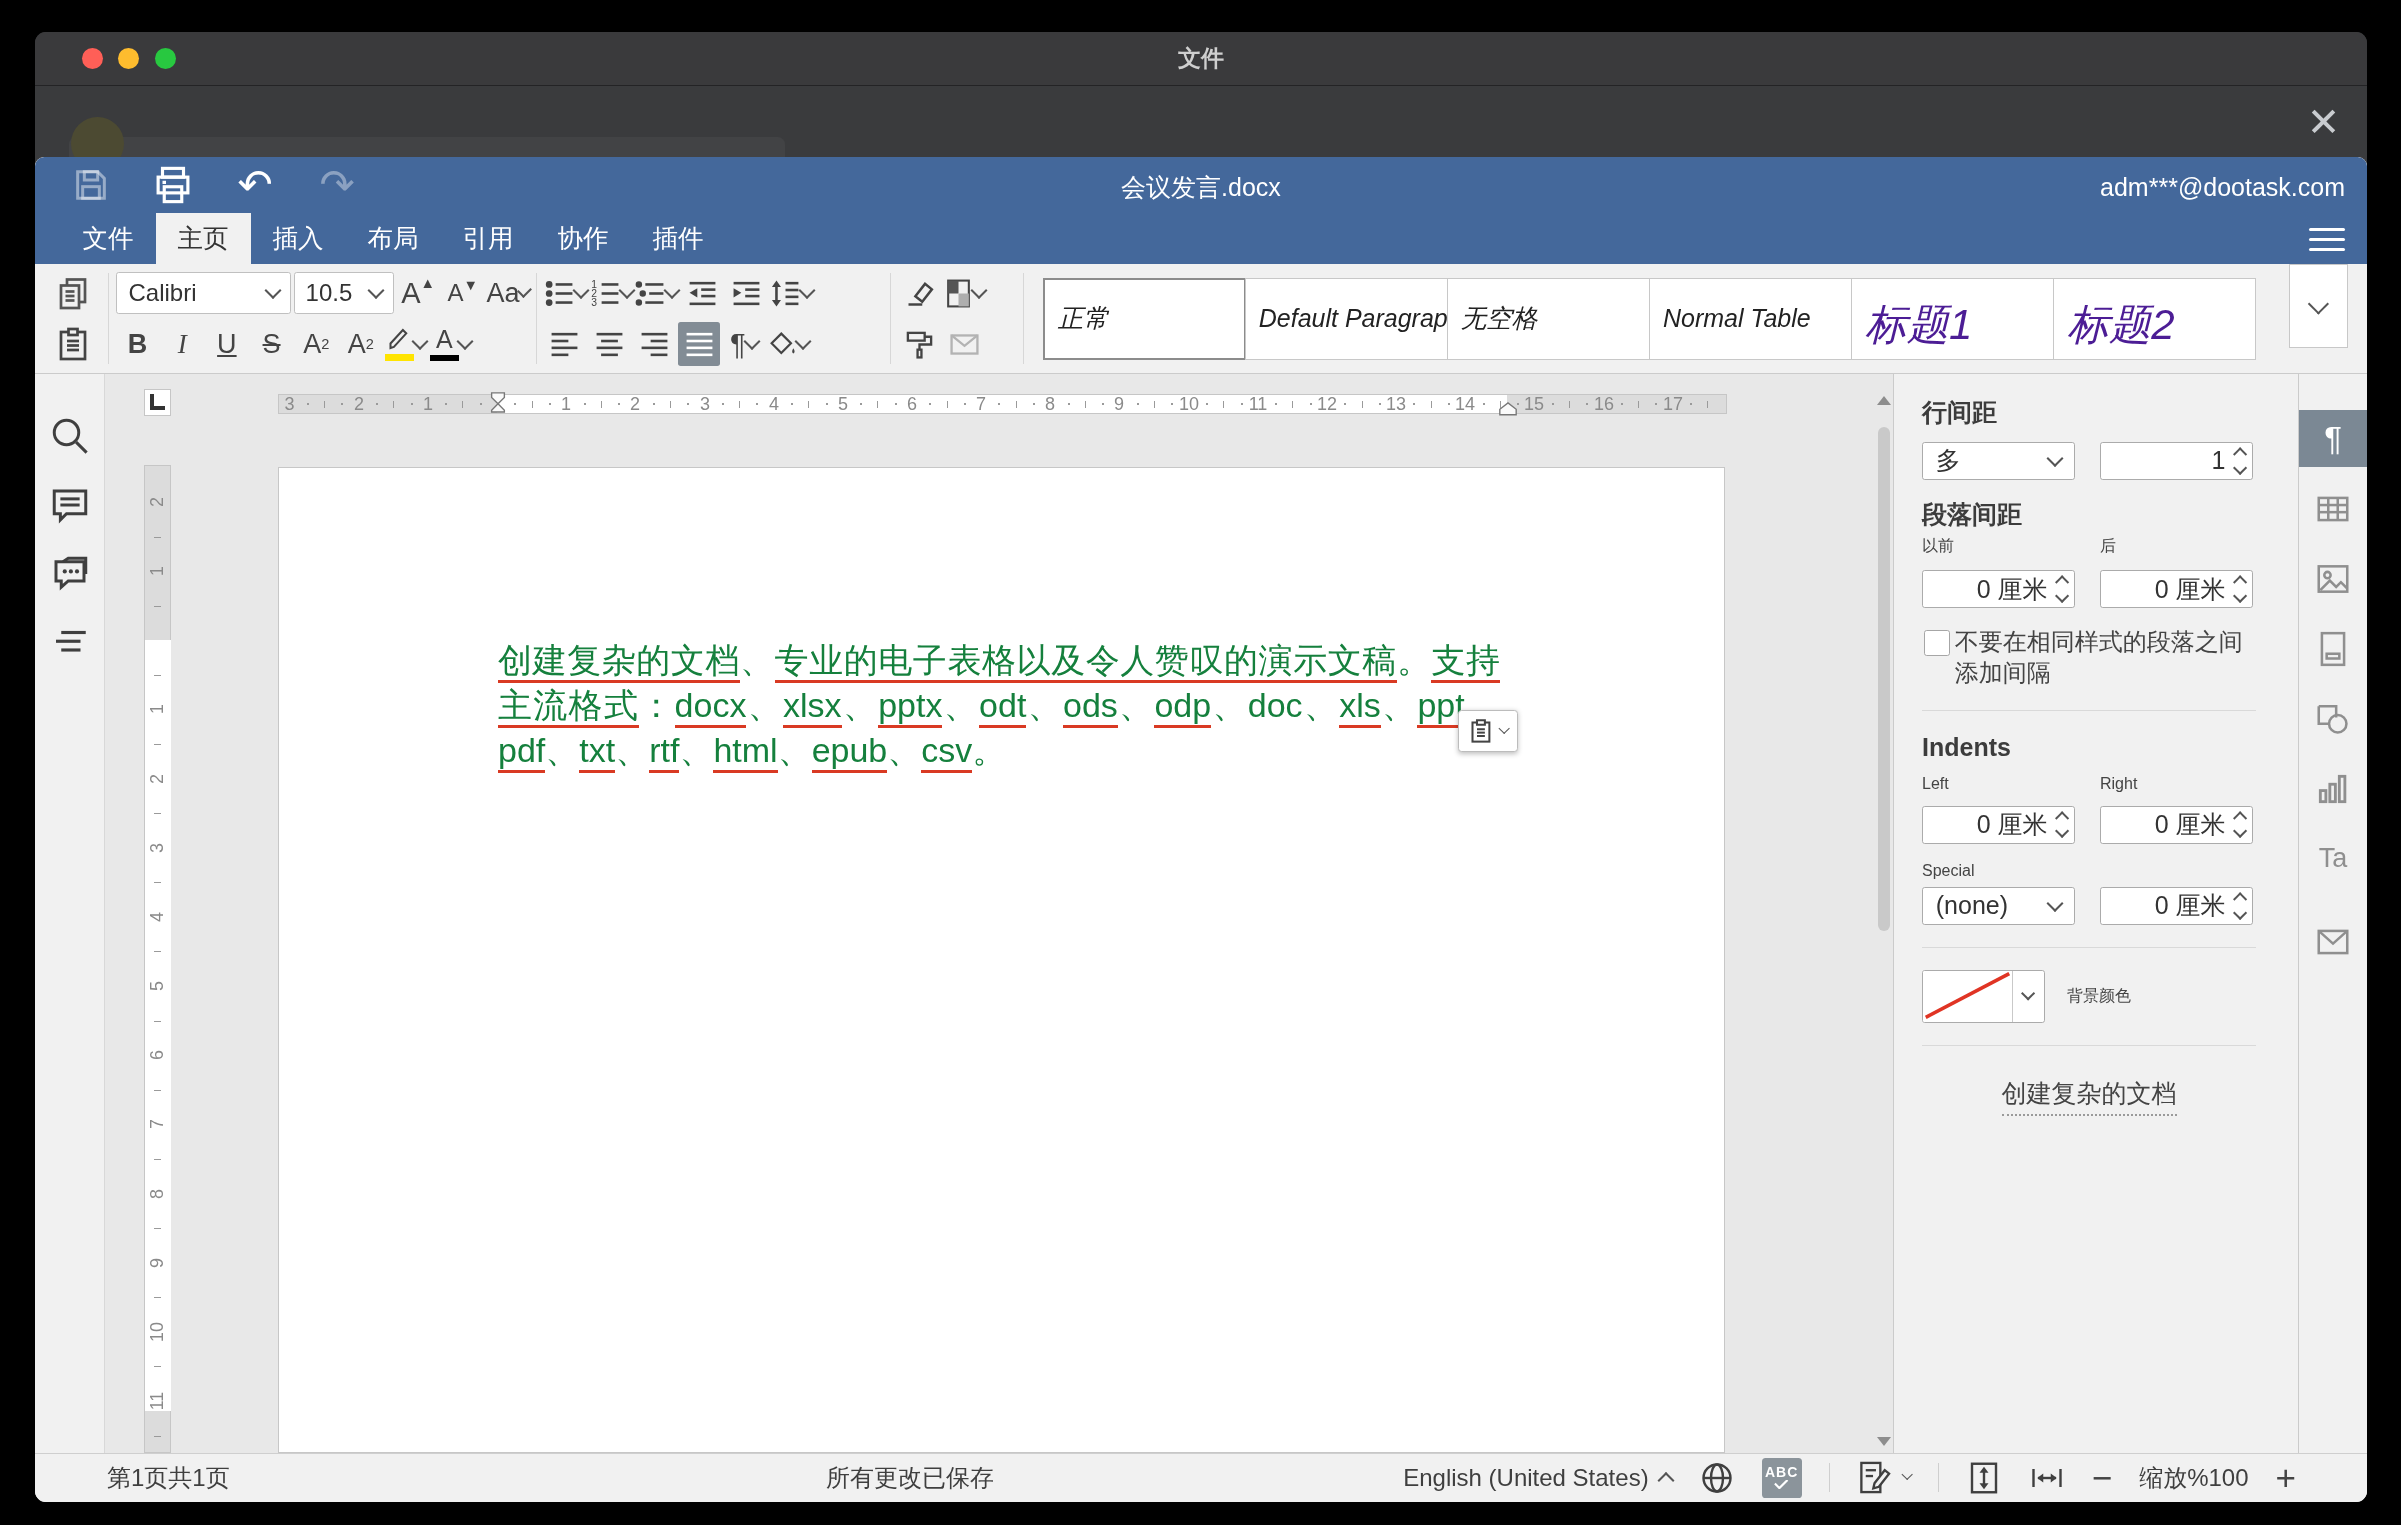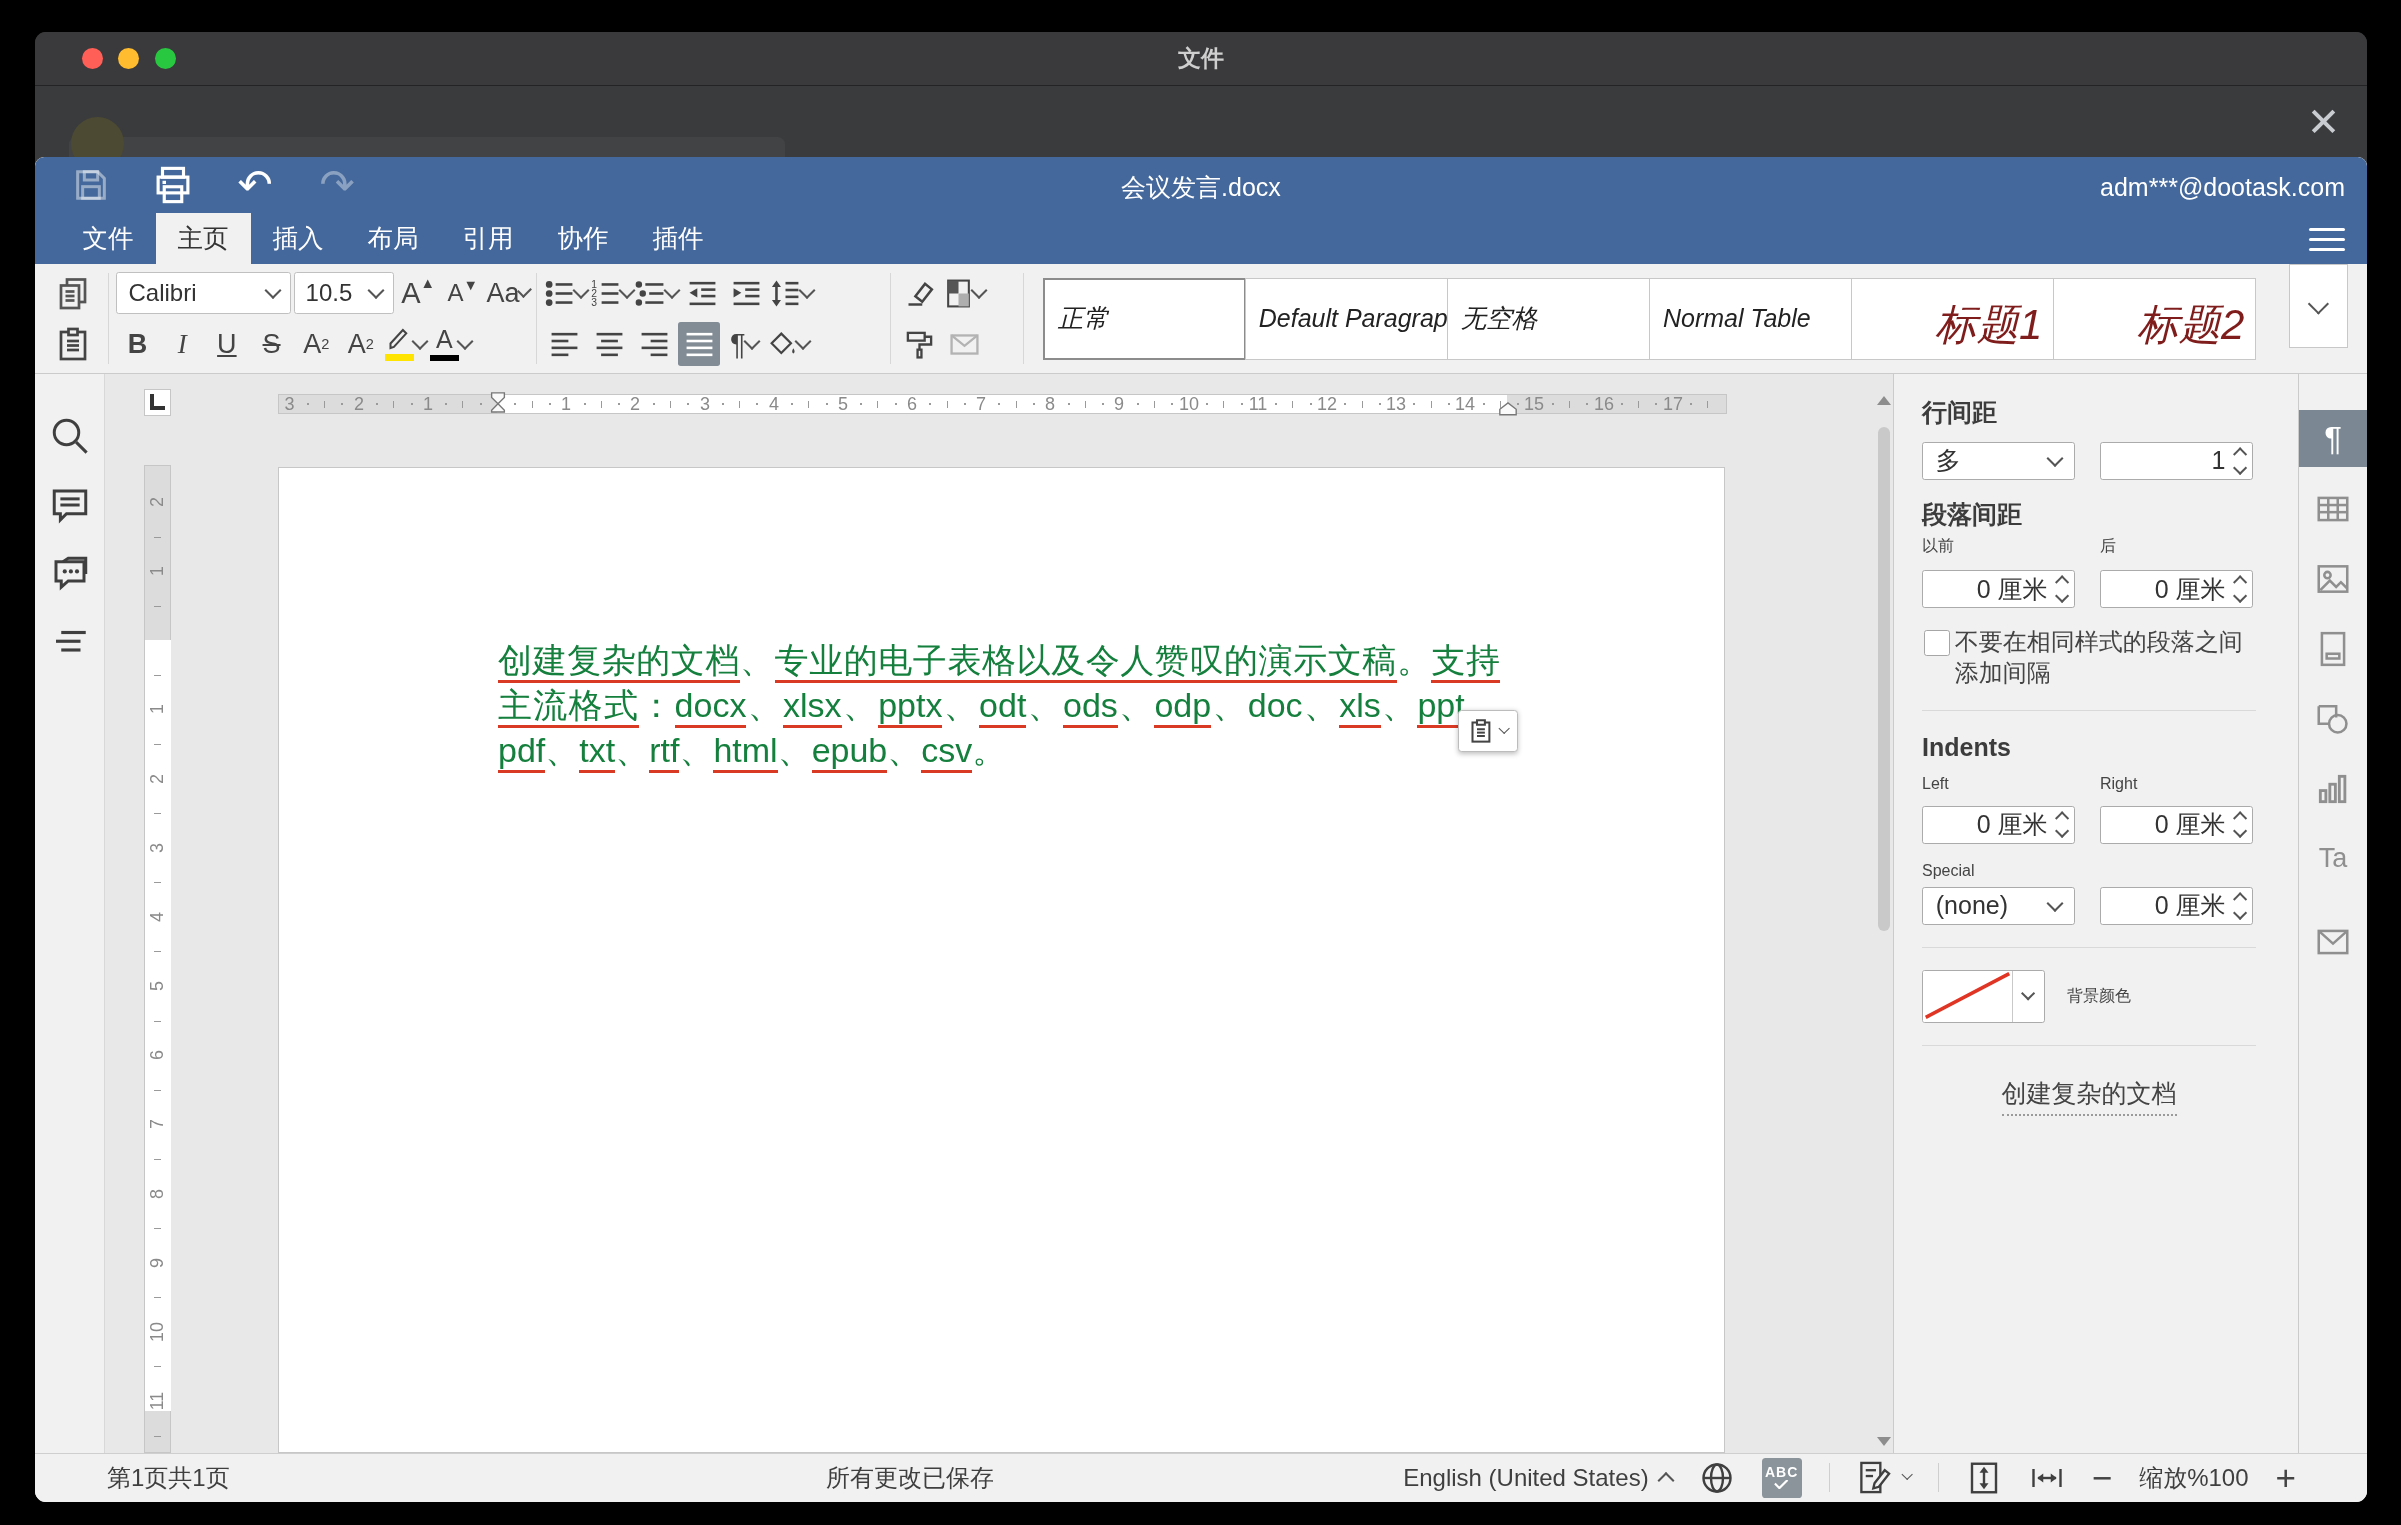--- a/index.html
+++ b/index.html
@@ -46,21 +46,21 @@
   .chev{width:10px;height:10px;border-right:2.7px solid #555;border-bottom:2.7px solid #555;transform:rotate(45deg) translate(-1.8px,-1.8px);display:inline-block;}
   .stack{display:flex;flex-direction:column;align-items:center;gap:2.7px;}
   .cbar{width:29px;height:6.4px;}
   
   .gallery{display:flex;align-items:center;margin-left:12.8px;}
   .style-box{width:203px;height:82px;background:#fff;border:0.9px solid #c8c8c8;margin-left:-0.9px;display:flex;align-items:center;
     padding-left:12.8px;box-sizing:border-box;overflow:hidden;white-space:nowrap;cursor:pointer;font-style:italic;}
   .style-box.selected{border:2.7px solid #8c8c8c;}
   .style-box .s-cn{font-size:25.5px;color:#222;}
   .style-box .s-latin{font-size:25px;color:#222;}
-  .style-box .s-h1{font-size:42px;color:#7f1d1d;width:100%;text-align:right;padding-right:11px;margin-top:13px;}
+  .style-box .s-h1{font-size:42px;color:#4c1d95;width:100%;text-align:left;padding-right:11px;margin-top:13px;}
   .gallery-more{width:57px;height:82px;border:0.9px solid #c8c8c8;background:#fff;margin-left:33px;display:flex;align-items:center;justify-content:center;cursor:pointer;}
   
   .workspace{position:relative;display:flex;height:1079px;}
   .leftstrip{width:70px;background:#f1f1f1;border-right:0.9px solid #d8d8d8;display:flex;flex-direction:column;align-items:center;padding-top:27px;box-sizing:border-box;}
   .ls-item{width:70px;height:69px;display:flex;align-items:center;justify-content:center;cursor:pointer;}
   .canvas{position:relative;flex:1;background:#e8e8e8;overflow:hidden;}
   #corner{position:absolute;left:39px;top:14.6px;width:27px;height:27px;background:#fff;border:0.9px solid #c6c6c6;box-sizing:border-box;display:flex;align-items:center;justify-content:center;cursor:pointer;}
   #corner span{display:block;width:11px;height:12.8px;border-left:4.6px solid #333;border-bottom:4.6px solid #333;}
   #hruler{position:absolute;left:173px;top:20px;width:1449px;height:20px;background:#dcdcdc;border:0.9px solid #c6c6c6;box-sizing:border-box;}
   #hruler .white{position:absolute;left:218px;top:0;width:1010px;height:18px;background:#fff;}

